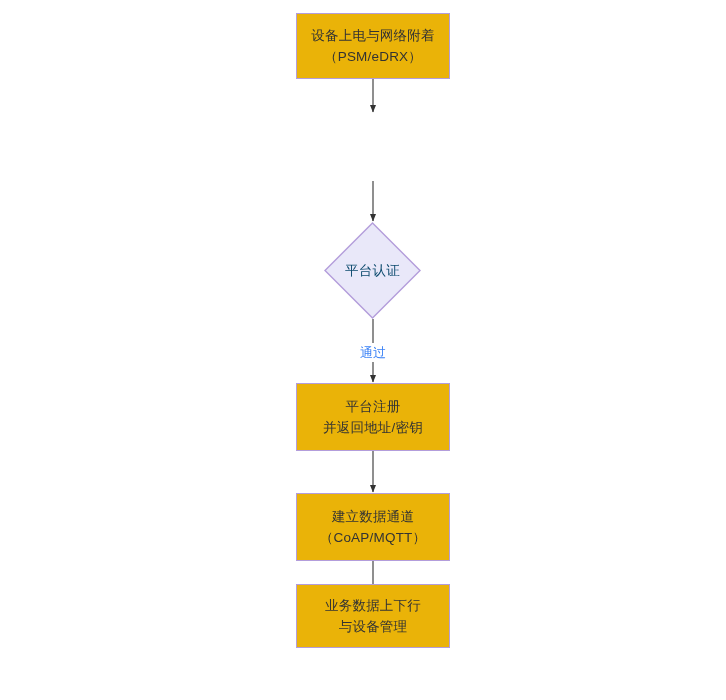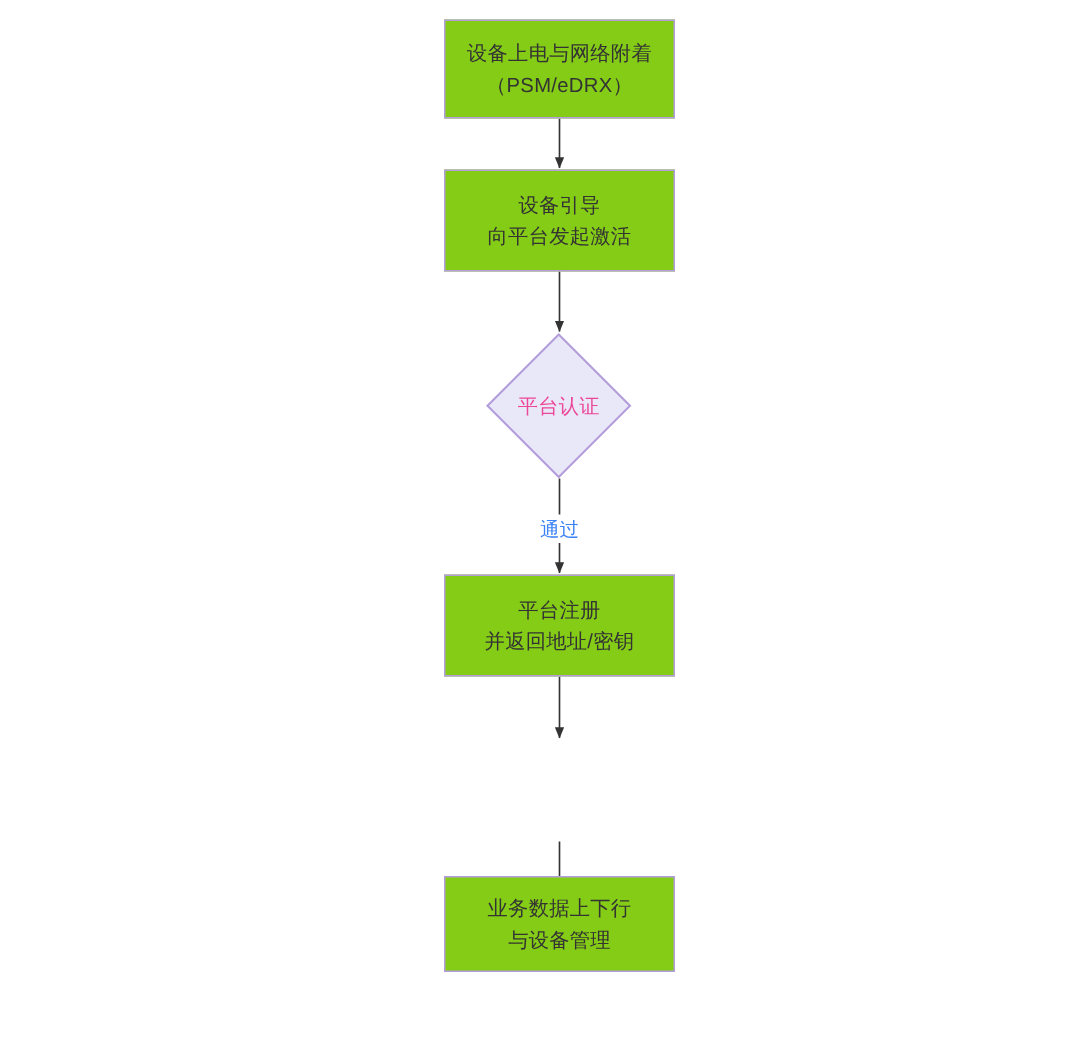--- a/index.html
+++ b/index.html
@@ -21,21 +21,21 @@
     width: 726px;
     height: 700px;
   }
   .node {
     position: absolute;
     box-sizing: border-box;
     display: flex;
     align-items: center;
     justify-content: center;
     text-align: center;
-    background: #84cc16;
+    background: #eab308;
     border: 1.4px solid #b39ddb;
     color: #333333;
     font-size: 13.5px;
     line-height: 21px;
     letter-spacing: 0.2px;
     white-space: pre-line;
     z-index: 2;
   }
   .node-label {
     display: block;
@@ -53,21 +53,21 @@
   }
   .diamond-label {
     position: absolute;
     left: 0;
     top: 0;
     width: 100%;
     height: 100%;
     display: flex;
     align-items: center;
     justify-content: center;
-    color: #ec4899;
+    color: #0c4a6e;
     font-size: 13.5px;
     line-height: 21px;
     letter-spacing: 0.2px;
     text-align: center;
   }
   .edge-label {
     position: absolute;
     background: #ffffff;
     color: #3b82f6;
     font-size: 13px;
@@ -116,38 +116,38 @@
     <g>
       <line x1="373" y1="561" x2="373" y2="601" stroke="#333333" stroke-width="1.1" marker-end="url(#arrowhead)"></line>
     </g>
   </svg>
 
   <div class="node" style="left:296px; top:13px; width:154px; height:66px;">
     <span class="node-label">设备上电与网络附着
 （PSM/eDRX）</span>
   </div>
 
-  <div class="node" style="left:296px; top:113px; width:154px; height:68px;">
-    <span class="node-label">设备引导
-向平台发起激活</span>
-  </div>
 
   <div class="diamond-wrap" style="left:324px; top:222px; width:97px; height:97px;">
     <svg width="97" height="97" viewBox="0 0 97 97" xmlns="http://www.w3.org/2000/svg">
       <polygon points="48.5,1 96,48.5 48.5,96 1,48.5" fill="#e9e8f9" stroke="#b39ddb" stroke-width="1.4"></polygon>
     </svg>
     <div class="diamond-label">平台认证</div>
   </div>
 
   <div class="edge-label" style="left:357px; top:343px;">通过</div>
 
   <div class="node" style="left:296px; top:383px; width:154px; height:68px;">
     <span class="node-label">平台注册
 并返回地址/密钥</span>
   </div>
 
+  <div class="node" style="left:296px; top:493px; width:154px; height:68px;">
+    <span class="node-label">建立数据通道
+（CoAP/MQTT）</span>
+  </div>
 
   <div class="node" style="left:296px; top:584px; width:154px; height:64px;">
     <span class="node-label">业务数据上下行
 与设备管理</span>
   </div>
 
 </div>
 
 </body></html>

